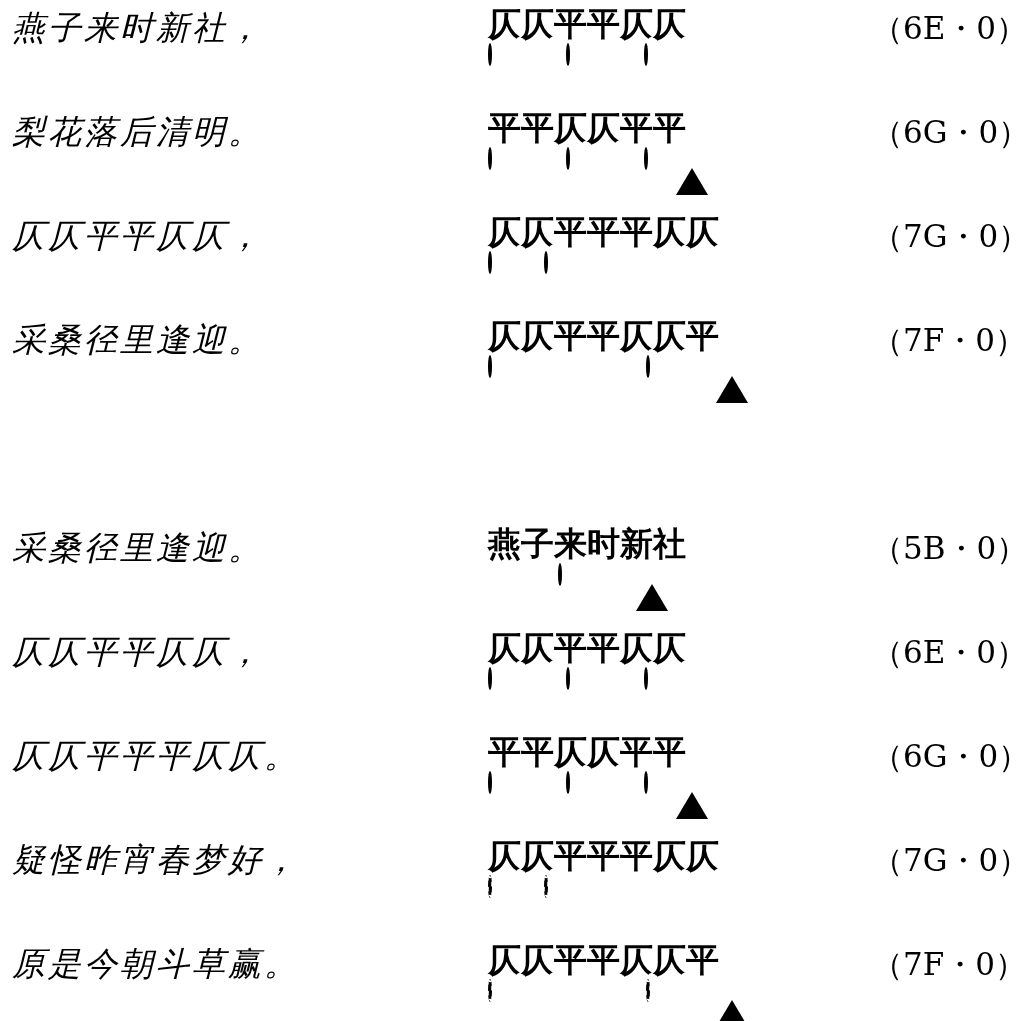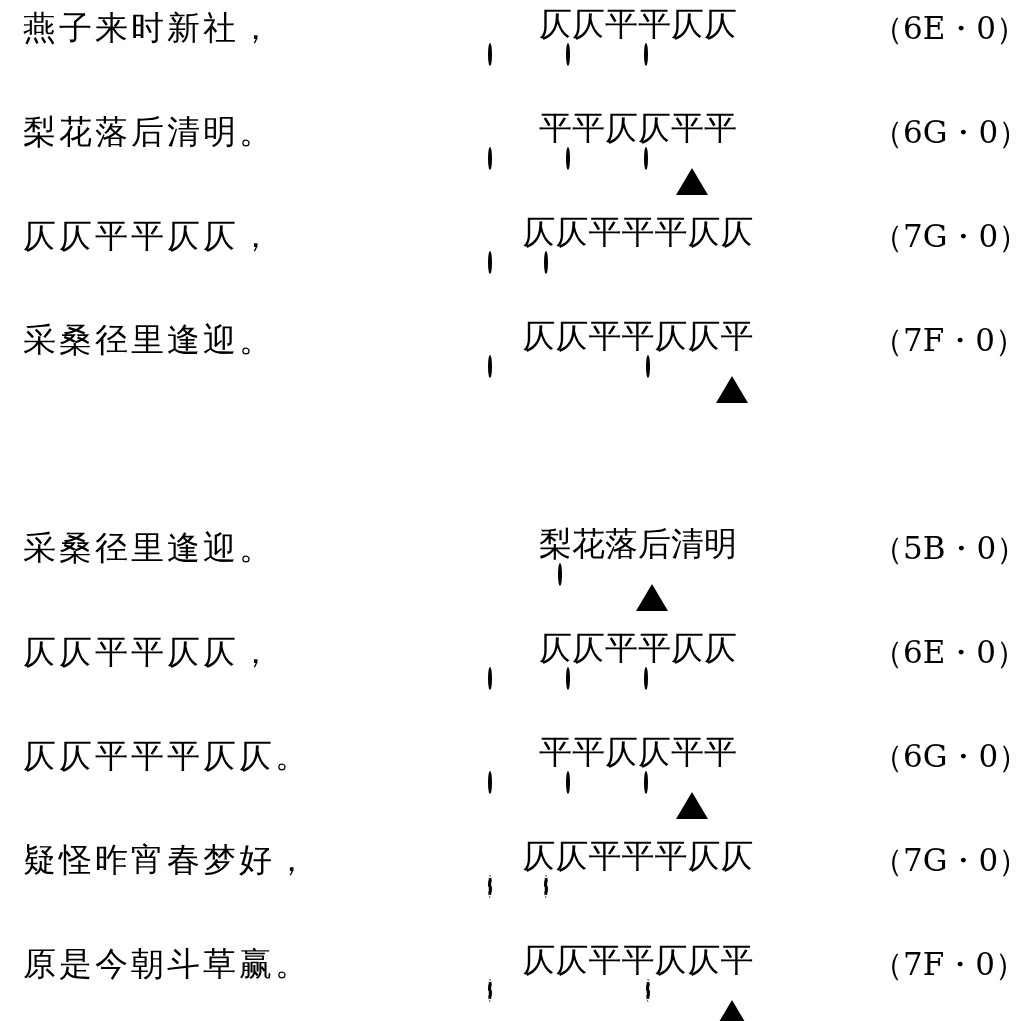--- a/index.html
+++ b/index.html
@@ -22,43 +22,43 @@
   .row {
     position: relative;
     height: 104px;
   }
   .row.spacer {
     height: 104px;
   }
   
   .verse {
     position: absolute;
-    left: 23px;
+    left: 12px;
     top: 8px;
     font-family: "DejaVu Serif", serif;
     font-size: 33px;
     line-height: 40px;
     letter-spacing: 3px;
     white-space: nowrap;
+    font-style: italic;
   }
   
   .tones {
     position: absolute;
     left: 488px;
     top: 4px;
     width: 300px;
   }
   .tone-chars {
     font-family: "DejaVu Serif", serif;
     font-size: 33px;
     line-height: 40px;
     letter-spacing: 0px;
     white-space: nowrap;
-    font-weight: 400;
-    text-align: center;
+    font-weight: 700;
   }
   .marks {
     position: relative;
     height: 42px;
     margin-top: 1px;
   }
   .mark {
     position: absolute;
     top: 0;
   }
@@ -141,21 +141,21 @@
           <span class="mark" style="left: 158px;"><span class="circle"></span></span>
           <span class="mark" style="left: 228px;"><span class="triangle"></span></span>
         </div>
       </div>
       <div class="code">（7F・0）</div>
     </div>
     <div class="row spacer"></div>
     <div class="row">
       <div class="verse">采桑径里逢迎。</div>
       <div class="tones">
-        <div class="tone-chars">梨花落后清明</div>
+        <div class="tone-chars">燕子来时新社</div>
         <div class="marks">
           <span class="mark" style="left: 70px;"><span class="circle"></span></span>
           <span class="mark" style="left: 148px;"><span class="triangle"></span></span>
         </div>
       </div>
       <div class="code">（5B・0）</div>
     </div>
     <div class="row">
       <div class="verse">仄仄平平仄仄，</div>
       <div class="tones">

